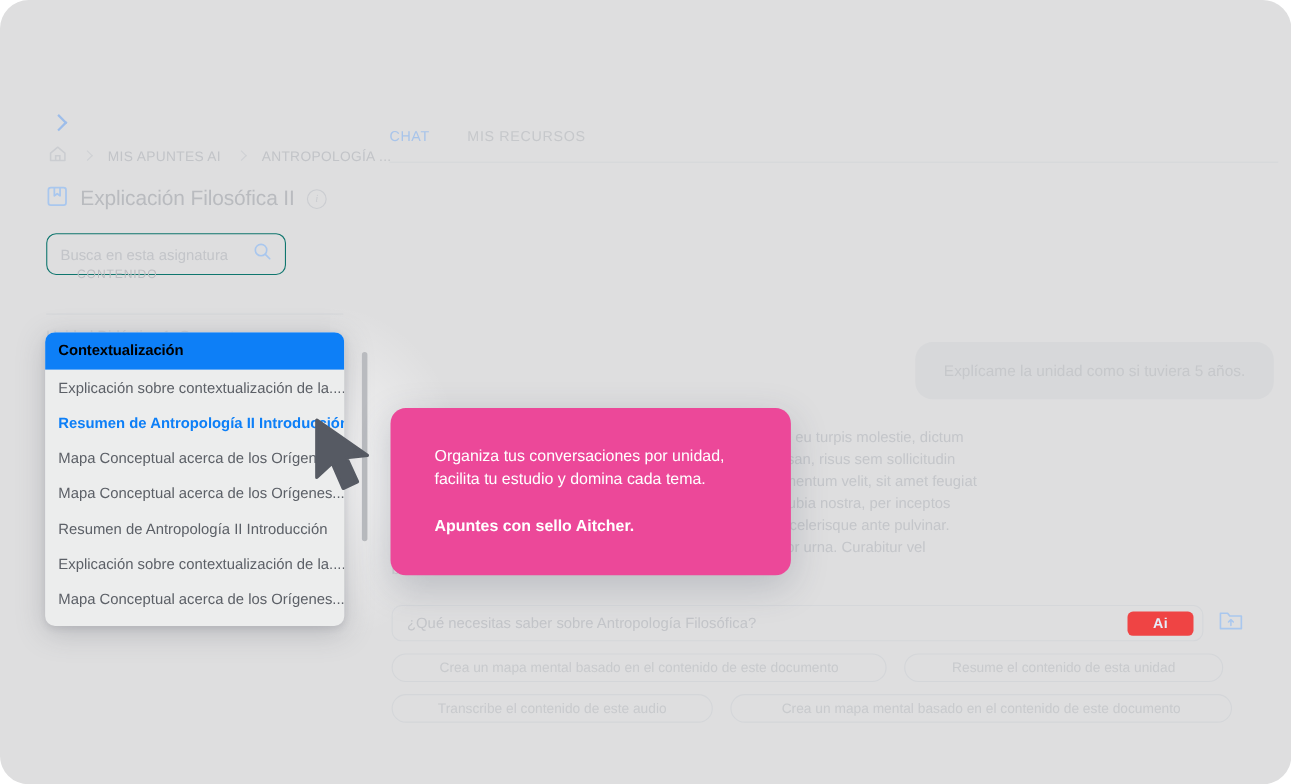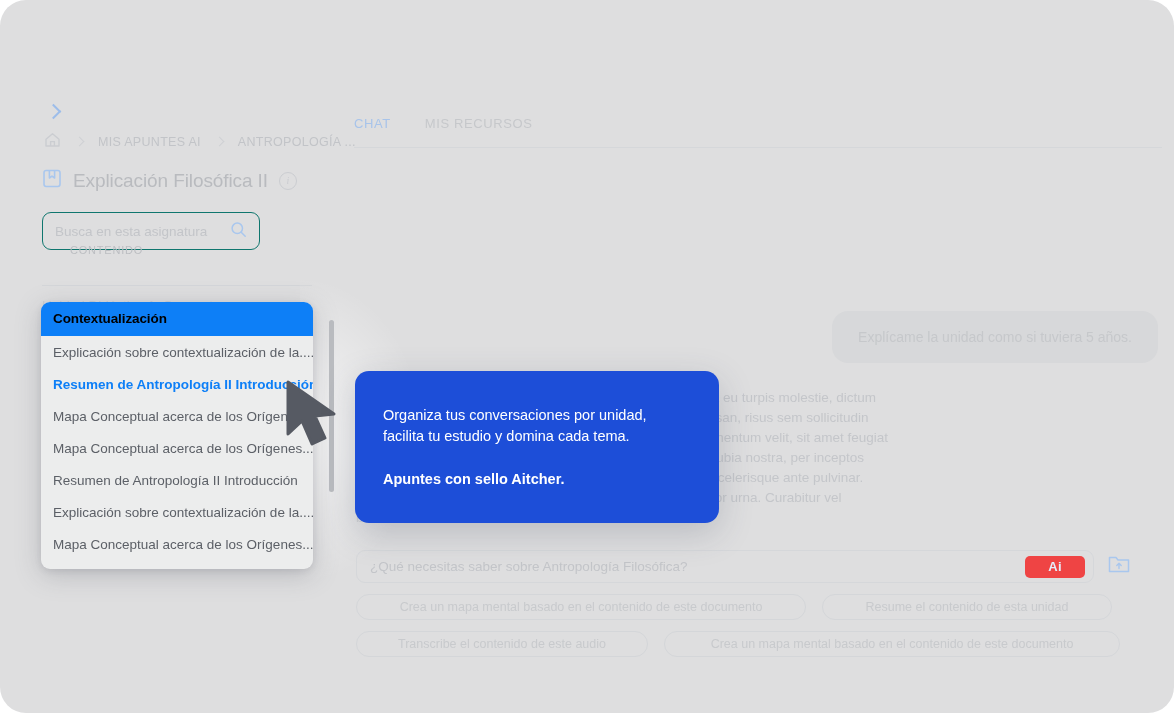--- a/index.html
+++ b/index.html
@@ -337,23 +337,23 @@
     width: 120px; height: 300px;
     background: radial-gradient(ellipse at left center, rgba(255,255,255,0.75), rgba(255,255,255,0) 72%);
     pointer-events: none;
   }
 
   
   #tooltip-card {
     position: absolute;
     left: 355px; top: 371px;
     width: 364px;
-    background: #1d4ed8;
+    background: #ec4899;
     border-radius: 14px;
-    padding: 34px 32px 36px 28px;
+    padding: 34px 32px 36px 40px;
     box-sizing: border-box;
     box-shadow: 0 10px 34px rgba(60,70,90,0.22);
   }
   #tooltip-card .body {
     color: #ffffff;
     font-size: 14.5px;
     line-height: 21px;
   }
   #tooltip-card .tagline {
     color: #ffffff;

